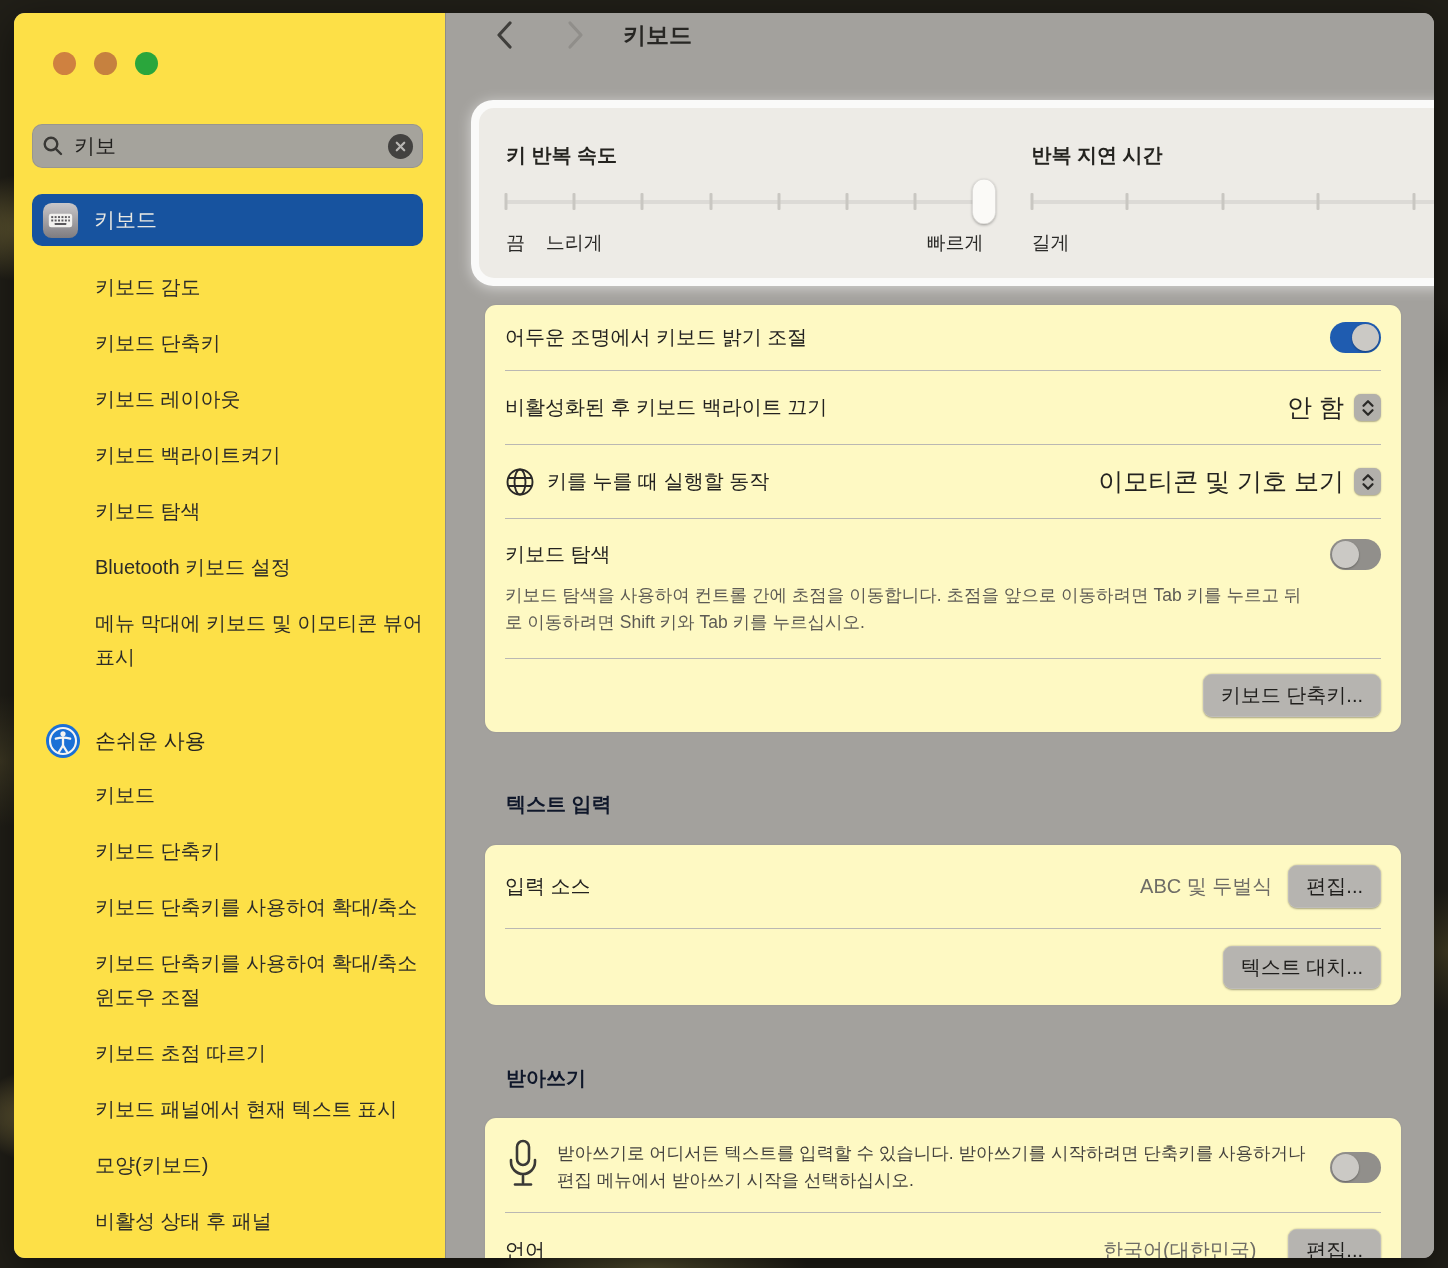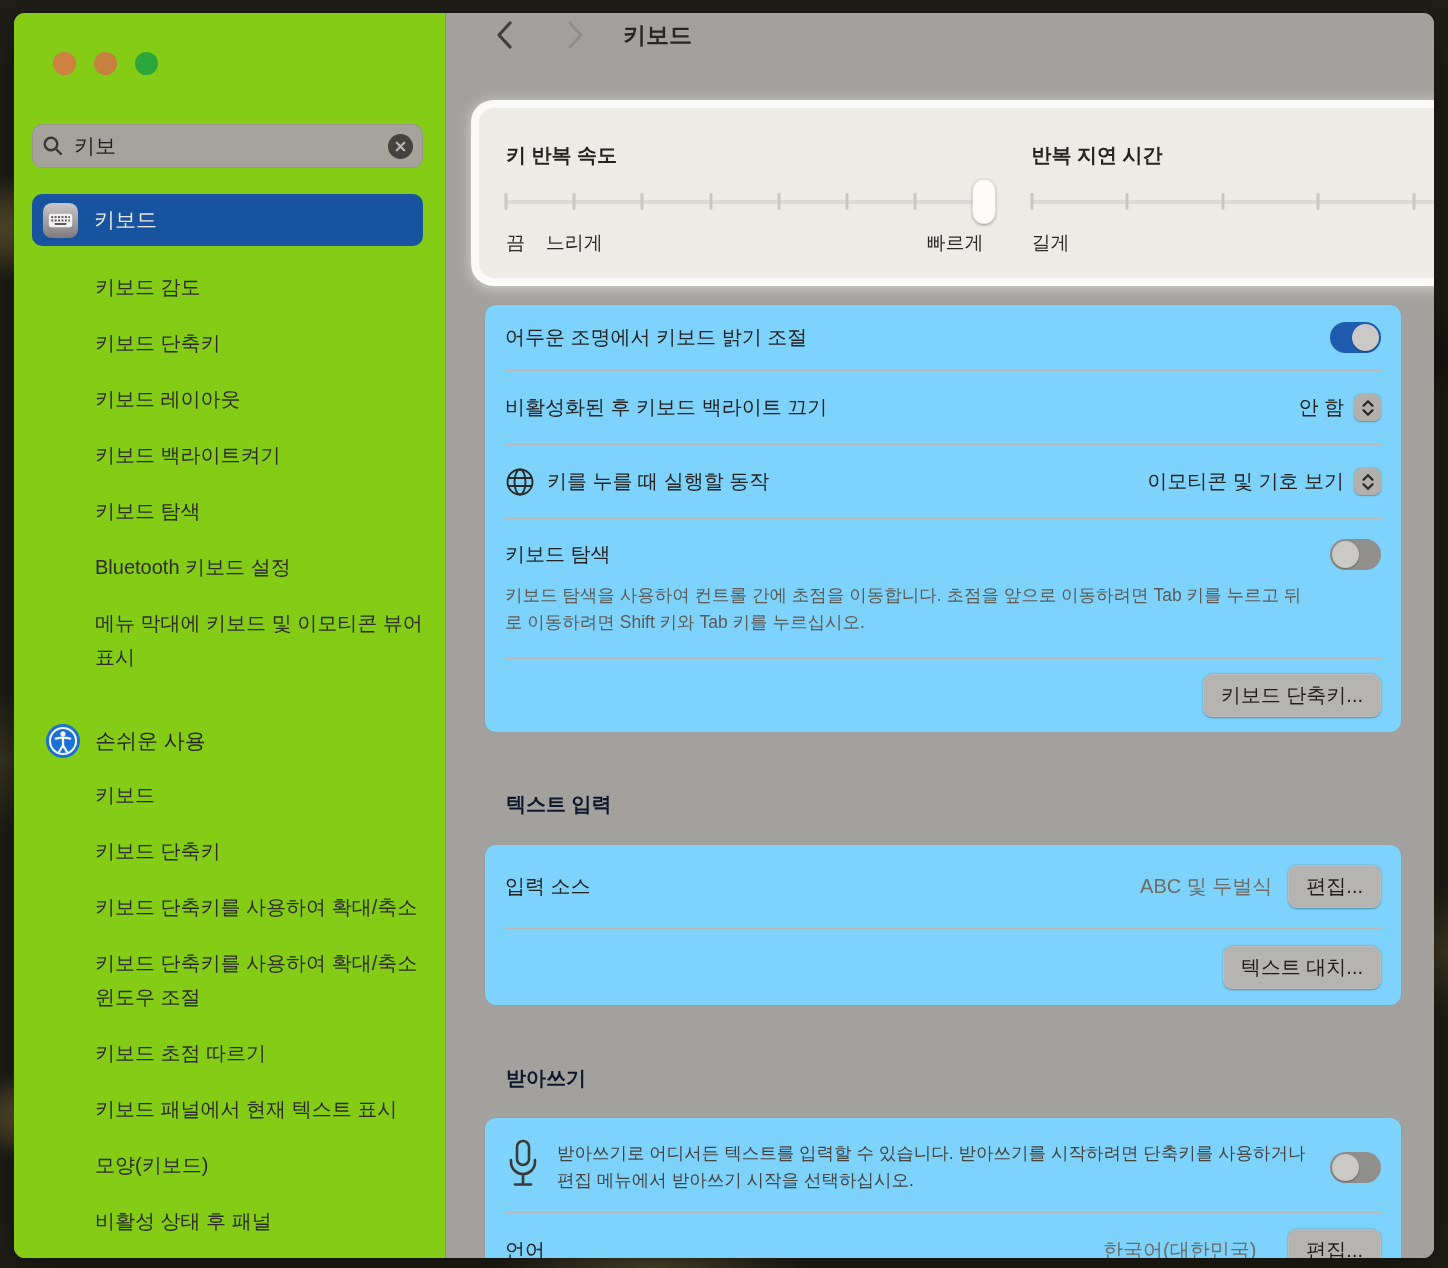--- a/index.html
+++ b/index.html
@@ -14,21 +14,21 @@
       radial-gradient(240px 70px at 45% 100%, #55502f 0%, transparent 65%),
       radial-gradient(130px 90px at 99% 28%, #15140f 0%, transparent 60%),
       radial-gradient(160px 100px at 100% 75%, #403a22 0%, transparent 60%);
   }
   .window{
     position:absolute;left:14px;top:13px;width:1420px;height:1245px;
     border-radius:11px;overflow:hidden;background:#a3a19d;
     box-shadow:0 10px 40px rgba(0,0,0,.5);
   }
   
-  .sidebar{position:absolute;left:0;top:0;width:431px;height:100%;background:#84cc16;}
+  .sidebar{position:absolute;left:0;top:0;width:431px;height:100%;background:#fde047;}
   .traffic{position:absolute;top:39px;left:39px;display:flex;gap:18px;}
   .traffic .dot{width:23px;height:23px;border-radius:50%;}
   .dot.close{background:#cf8140;}
   .dot.min{background:#c6813f;}
   .dot.zoom{background:#2aa63c;}
   .searchbox{
     position:absolute;left:18px;top:111px;width:391px;height:44px;border-radius:10px;
     background:#a5a39c;box-shadow:inset 0 0 0 1px rgba(0,0,0,.08);
     display:flex;align-items:center;padding:0 10px;box-sizing:border-box;gap:8px;
   }
@@ -72,31 +72,31 @@
   .slider .tick{position:absolute;top:14px;width:3px;height:17px;background:#c9c7c2;border-radius:1px;transform:translateX(-50%);}
   .slider .knob{
     position:absolute;top:0;width:23px;height:45px;border-radius:12px;background:#fbfaf7;
     transform:translateX(-50%);
     box-shadow:0 1px 3px rgba(0,0,0,.35), inset 0 0 0 0.5px #d3d1cd;
   }
   .slider-labels{position:relative;margin-top:5px;display:flex;justify-content:space-between;font-size:19px;color:#2a2927;}
   .sl-slow{position:absolute;left:14.3%;transform:translateX(-50%);}
   
   .group{
-    position:absolute;left:39px;width:916px;background:#7dd3fc;border-radius:11px;
+    position:absolute;left:39px;width:916px;background:#fef9c3;border-radius:11px;
     box-shadow:0 0 2px rgba(0,0,0,.1);display:flex;flex-direction:column;overflow:hidden;
   }
   .g1{top:292px;height:427px;}
   .g2{top:832px;height:160px;}
   .g3{top:1105px;height:180px;}
   .sep{height:1px;background:#bab8b3;margin:0 20px;flex:none;}
   .row{display:flex;align-items:center;padding:0 20px;box-sizing:border-box;}
   .row-label{font-size:20px;color:#232220;}
   .spacer{flex:1;}
-  .pop-value{font-size:20px;color:#232220;margin-right:10px;}
+  .pop-value{font-size:25px;color:#232220;margin-right:10px;}
   .muted-value{font-size:20px;color:#6e6c66;}
   .desc{font-size:17.5px;line-height:27px;color:#5c5a54;}
   
   .toggle{width:51px;height:31px;border-radius:16px;background:#918f8b;position:relative;flex:none;}
   .toggle.on{background:#1f5cb0;}
   .toggle .tknob{position:absolute;top:2px;left:2px;width:27px;height:27px;border-radius:50%;background:#cbc9c5;box-shadow:0 1px 2px rgba(0,0,0,.3);}
   .toggle.on .tknob{left:auto;right:2px;}
   
   .stepper{width:27px;height:27px;border-radius:7px;background:#b2b0ab;display:flex;align-items:center;justify-content:center;flex:none;
     box-shadow:0 0.5px 1.5px rgba(0,0,0,.3);}

